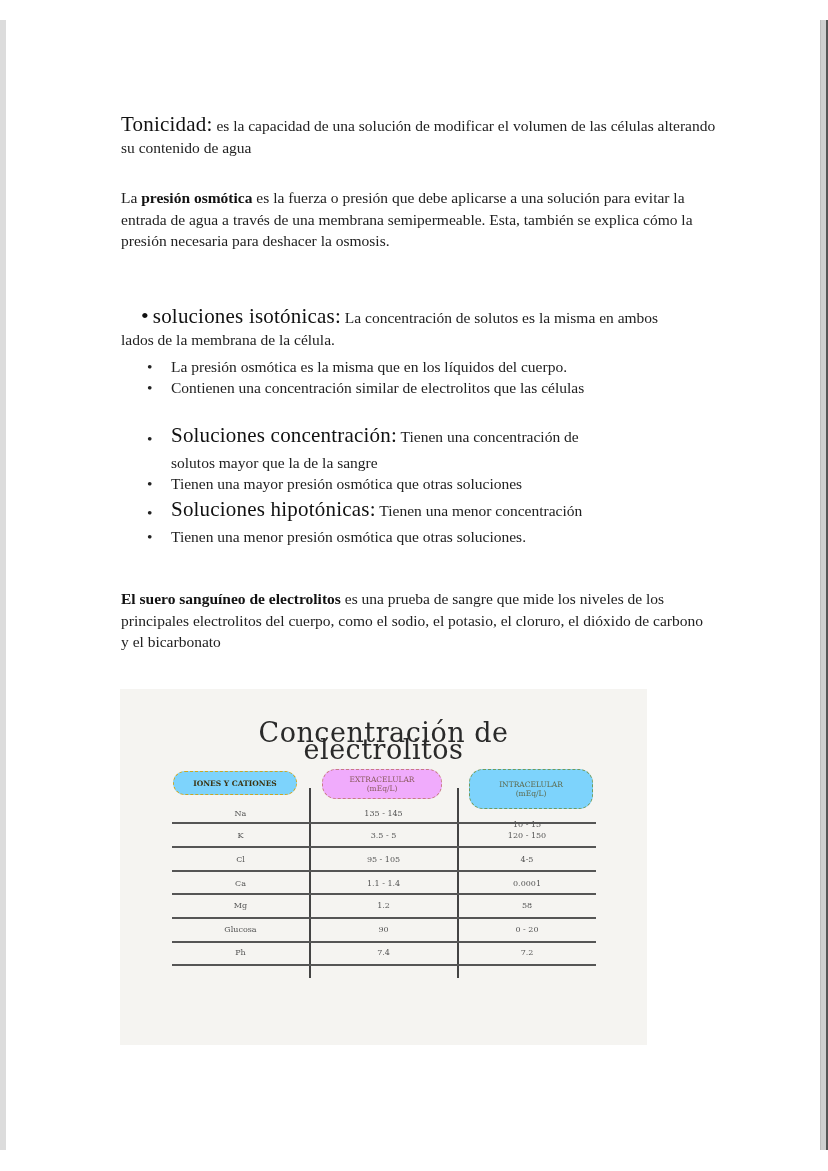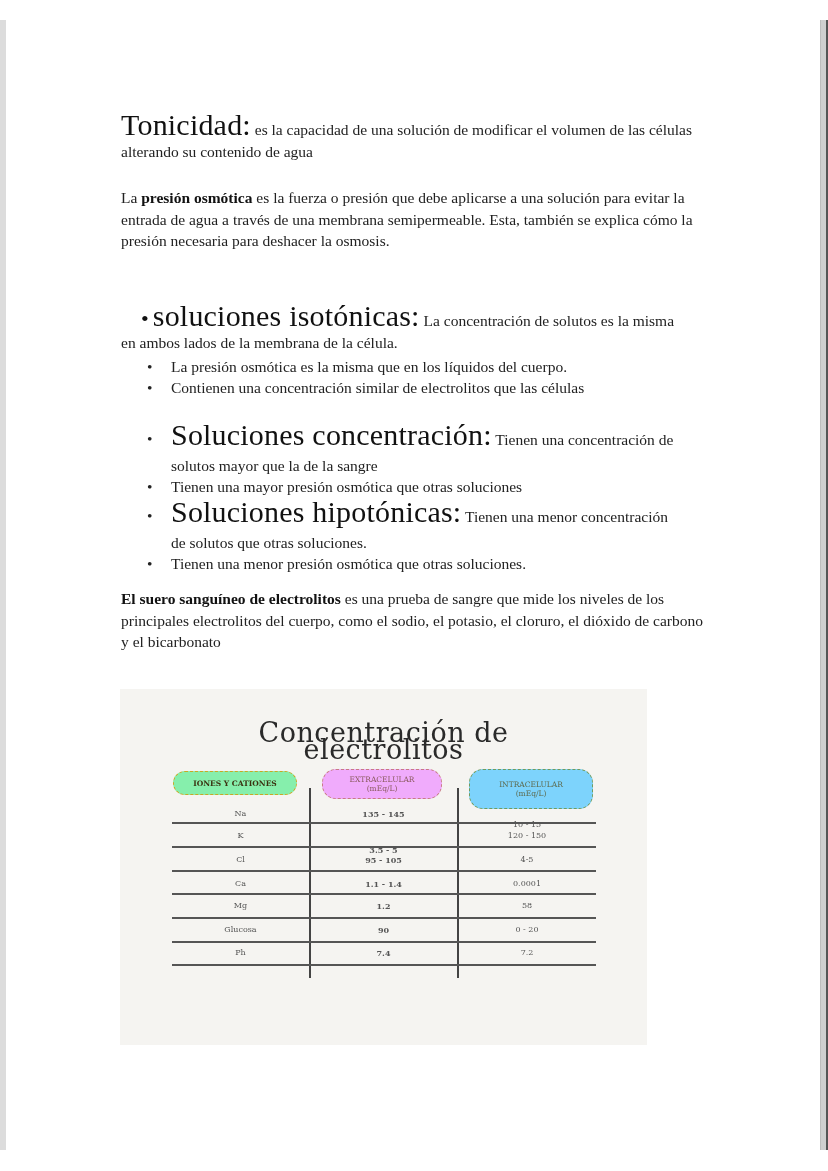--- a/index.html
+++ b/index.html
@@ -6,21 +6,21 @@
     body {
       width: 828px; height: 1171px; background: #ffffff; position: relative; overflow: hidden;
       font-family: "Liberation Serif", "DejaVu Serif", serif; color: #1c1c1c;
     }
     .edge-left { position: absolute; left: 0; top: 20px; width: 6px; height: 1130px; background: #dcdcdc; }
     .edge-right { position: absolute; left: 820px; top: 20px; width: 8px; height: 1130px; background: #cfcfcf; border-left: 1px solid #bdbdbd; box-sizing: border-box; }
     .edge-right::after { content: ""; position: absolute; right: 0; top: 0; width: 2px; height: 100%; background: #555; }
 
     .page { position: absolute; left: 0; top: 0; width: 828px; height: 1171px; }
     .para { position: absolute; left: 121px; width: 600px; font-size: 15.5px; line-height: 21.5px; color: #222; }
-    .big { font-size: 30px; color: #111; letter-spacing: 0.2px; }
+    .big { font-size: 21px; color: #111; letter-spacing: 0.2px; }
     b { font-weight: bold; color: #111; }
 
     .p-tonicidad { top: 114px; }
     .p-presion { top: 187px; }
     .p-iso { top: 305px; }
     .iso-title { padding-left: 20px; }
     .bullets { position: absolute; left: 121px; width: 620px; margin: 0; padding: 0; list-style: none; font-size: 15.5px; line-height: 21px; color: #222; }
     .bullets li { position: relative; padding-left: 50px; }
     .bullets li .dot { position: absolute; left: 26px; top: 0; }
     .b-iso { top: 356px; }
@@ -29,32 +29,32 @@
     .b-hyper li .cont { display: block; line-height: 21px; }
 
     .p-suero { top: 588px; }
 
     .figure { position: absolute; left: 120px; top: 689px; width: 527px; height: 356px; background: #f5f4f1; }
     .fig-title { position: absolute; left: 0; width: 100%; text-align: center; font-family: "DejaVu Serif", serif; font-size: 27px; line-height: 27px; color: #2a2a2a; letter-spacing: 0.5px; }
     .fig-title.l1 { top: 22px; margin-top: 8px; }
     .fig-title.l2 { top: 47px; }
 
     .pill { position: absolute; text-align: center; font-family: "DejaVu Serif", serif; font-size: 7.5px; line-height: 9px; border-radius: 14px; box-sizing: border-box; display: flex; flex-direction: column; justify-content: center; }
-    .pill-ions { left: 53px; top: 82px; width: 124px; height: 24px; background: #86efac; border: 1.5px dashed #c9a826; color: #3b3210; font-weight: bold; }
+    .pill-ions { left: 53px; top: 82px; width: 124px; height: 24px; background: #7dd3fc; border: 1.5px dashed #c9a826; color: #3b3210; font-weight: bold; }
     .pill-extra { left: 202px; top: 80px; width: 120px; height: 30px; background: #f0abfc; border: 1.5px dashed #c77b84; color: #8a5a5e; }
     .pill-intra { left: 349px; top: 80px; width: 124px; height: 40px; background: #7dd3fc; border: 1.5px dashed #6f9c5f; color: #5d6b4f; }
 
     .vline { position: absolute; width: 1.5px; background: #444; }
     .v1 { left: 189px; top: 99px; height: 190px; }
     .v2 { left: 337px; top: 99px; height: 190px; }
     .hline { position: absolute; left: 52px; width: 424px; height: 1.5px; background: #555; }
 
     .cell { position: absolute; text-align: center; font-family: "DejaVu Serif", serif; font-size: 8px; color: #555; line-height: 10px; }
     .c1 { left: 52px; width: 137px; }
-    .c2 { left: 190px; width: 147px; font-weight: bold; }
+    .c2 { left: 190px; width: 147px; }
     .c3 { left: 338px; width: 138px; }
   </style>
 </head>
 <body>
 
 <div class="edge-left"></div>
 <div class="edge-right"></div>
 
 <div class="page">
 
@@ -78,21 +78,20 @@
   <ul class="bullets b-hyper">
     <li class="head">
       <span class="dot" style="top:4px;">•</span>
       <span class="big">Soluciones concentración:</span><span> Tienen una concentración de</span>
       <span class="cont">solutos mayor que la de la sangre</span>
     </li>
     <li><span class="dot">•</span><span>Tienen una mayor presión osmótica que otras soluciones</span></li>
     <li class="head">
       <span class="dot" style="top:4px;">•</span>
       <span class="big">Soluciones hipotónicas:</span><span> Tienen una menor concentración</span>
-      <span class="cont">de solutos que otras soluciones.</span>
     </li>
     <li><span class="dot">•</span><span>Tienen una menor presión osmótica que otras soluciones.</span></li>
   </ul>
 
   <div class="para p-suero" style="width:590px;">
     <b>El suero sanguíneo de electrolitos</b><span> es una prueba de sangre que mide los niveles de los principales electrolitos del cuerpo, como el sodio, el potasio, el cloruro, el dióxido de carbono y el bicarbonato</span>
   </div>
 
   <div class="figure">
     <div class="fig-title l1">Concentración de</div>
@@ -112,21 +111,21 @@
 
     <div class="vline v1"></div>
     <div class="vline v2"></div>
 
     <div class="cell c1" style="top:120px;">Na</div>
     <div class="cell c2" style="top:120px;">135 - 145</div>
     <div class="cell c3" style="top:120px;margin-top:11px;">10 - 15</div>
     <div class="hline" style="top:133px;"></div>
 
     <div class="cell c1" style="top:142px;">K</div>
-    <div class="cell c2" style="top:156px;">3.5 - 5</div>
+    <div class="cell c2" style="top:142px;">3.5 - 5</div>
     <div class="cell c3" style="top:142px;">120 - 150</div>
     <div class="hline" style="top:157px;"></div>
 
     <div class="cell c1" style="top:166px;">Cl</div>
     <div class="cell c2" style="top:166px;">95 - 105</div>
     <div class="cell c3" style="top:166px;">4-5</div>
     <div class="hline" style="top:181px;"></div>
 
     <div class="cell c1" style="top:190px;">Ca</div>
     <div class="cell c2" style="top:190px;">1.1 - 1.4</div>

